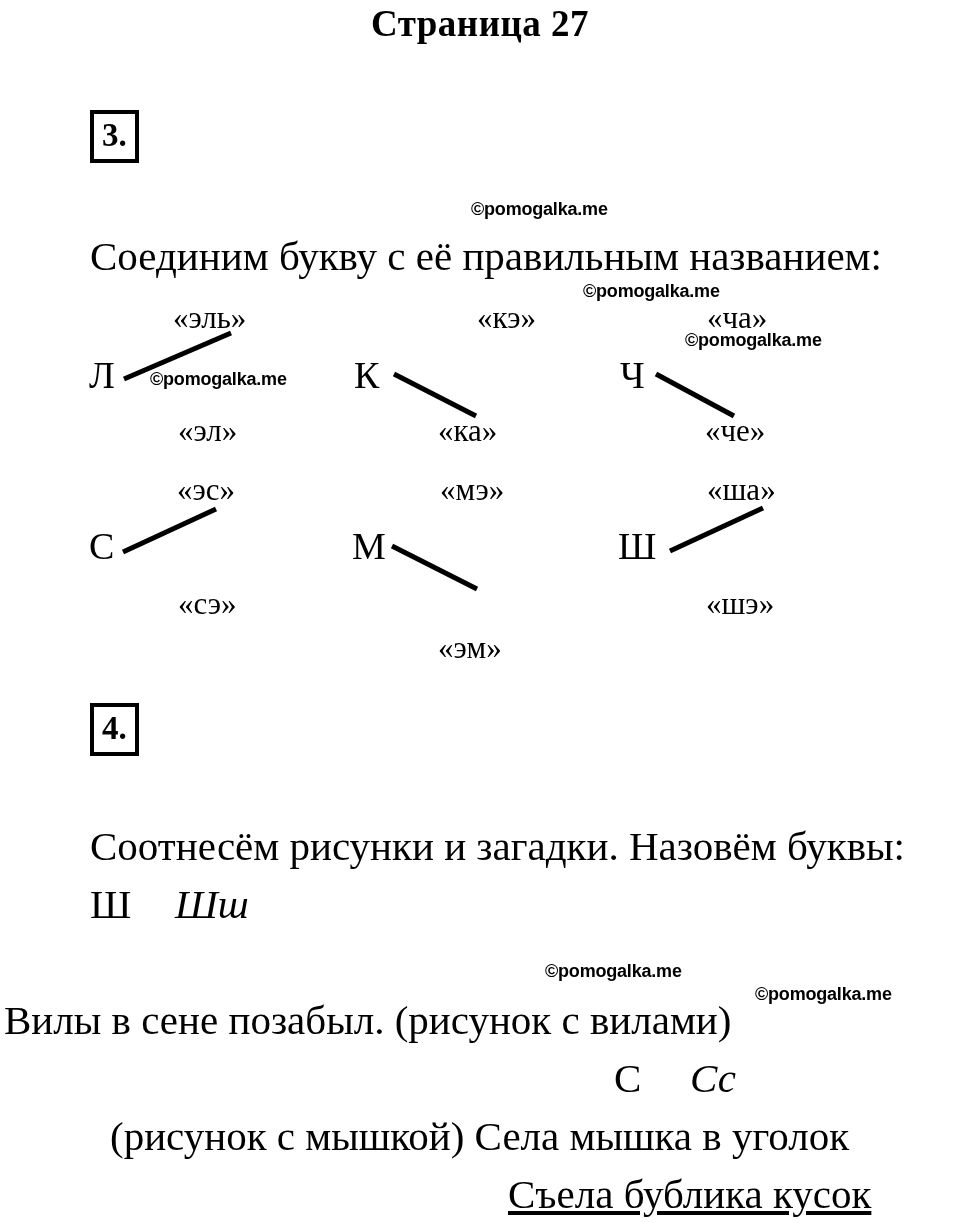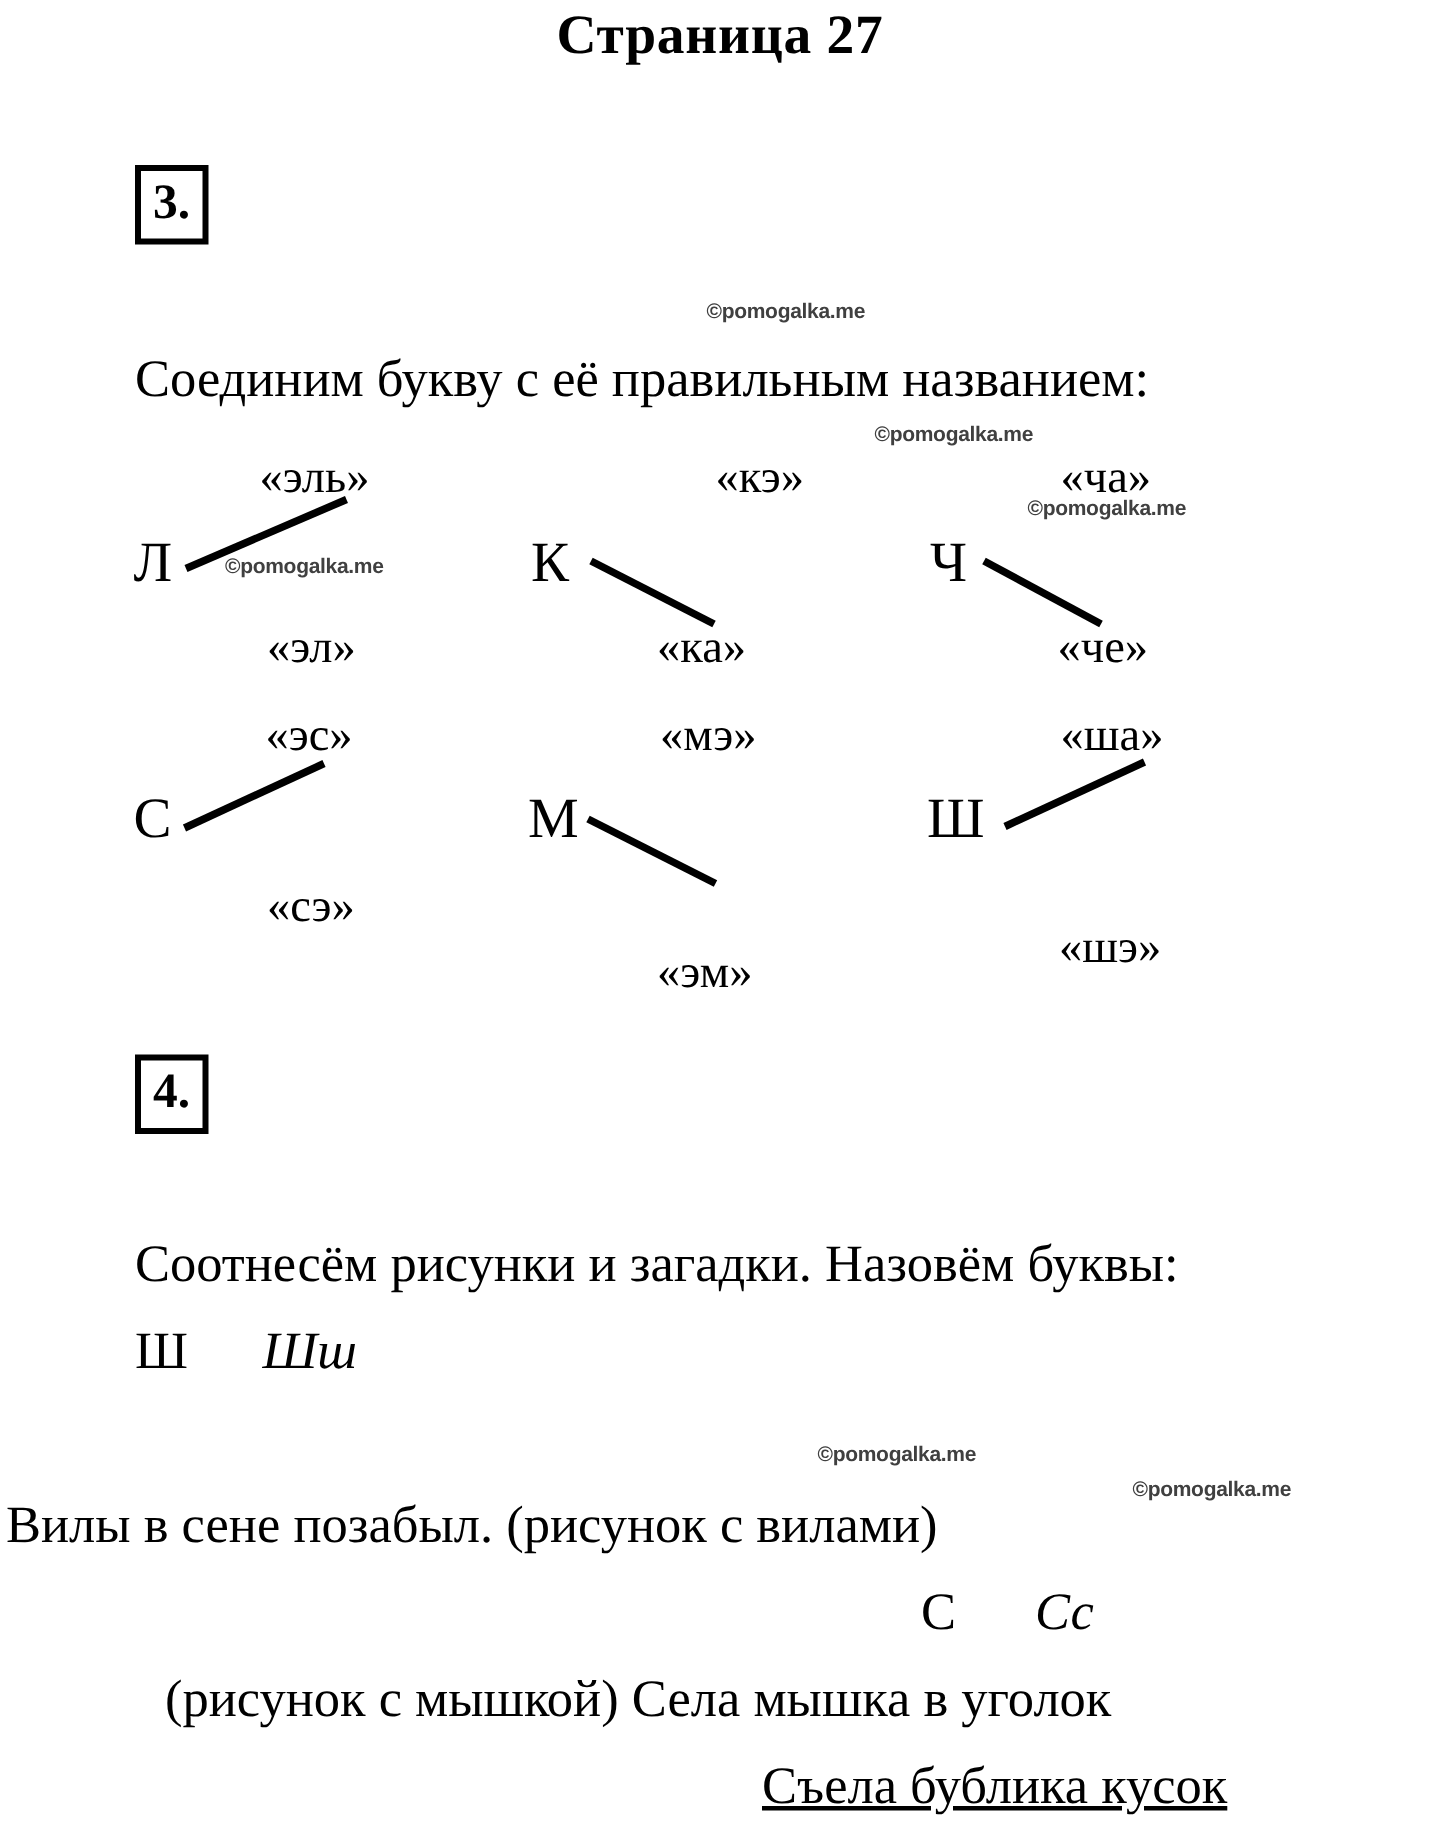--- a/index.html
+++ b/index.html
@@ -41,41 +41,41 @@
     background: #fff;
     font-size: 33px;
     font-weight: bold;
     line-height: 1;
     padding: 5px 8px 7px 8px;
     font-family: "Liberation Serif", "DejaVu Serif", serif;
   }
 
   
   .body-text {
-    font-size: 35px;
+    font-size: 41px;
     line-height: 1.05;
     font-family: "Liberation Serif", "DejaVu Serif", serif;
   }
   .body-text.italic { font-style: italic; }
 
   .letter {
     font-size: 38px;
     font-family: "Liberation Serif", "DejaVu Serif", serif;
   }
   .name-label {
     font-size: 31px;
     font-family: "Liberation Serif", "DejaVu Serif", serif;
   }
 
   
   .watermark {
     font-family: "Liberation Sans", "DejaVu Sans", sans-serif;
     font-weight: bold;
-    color: #404040;
-    font-size: 14px;
+    color: #000000;
+    font-size: 18px;
     letter-spacing: -0.2px;
   }
 
   
   .connectors {
     position: absolute;
     left: 0; top: 0;
     width: 960px; height: 1223px;
     pointer-events: none;
   }
@@ -131,21 +131,21 @@
   <div class="abs letter" style="left:89px; top:524px;">С</div>
 
   <div class="abs letter" style="left:352px; top:524px;">М</div>
 
   <div class="abs letter" style="left:618px; top:524px;">Ш</div>
 
   <div class="abs name-label" style="left:178px; top:586px;">«сэ»</div>
 
   <div class="abs name-label" style="left:438px; top:586px;margin-top:44px;">«эм»</div>
 
-  <div class="abs name-label" style="left:706px; top:586px;margin-top:27px;">«шэ»</div>
+  <div class="abs name-label" style="left:706px; top:586px;">«шэ»</div>
 
   <svg class="connectors" viewBox="0 0 960 1223">
     <line x1="124" y1="379" x2="231" y2="333"></line>
     <line x1="394" y1="374" x2="476" y2="416"></line>
     <line x1="656" y1="374" x2="734" y2="416"></line>
     <line x1="123" y1="552" x2="216" y2="509"></line>
     <line x1="392" y1="546" x2="477" y2="589"></line>
     <line x1="670" y1="551" x2="763" y2="508"></line>
   </svg>
 

